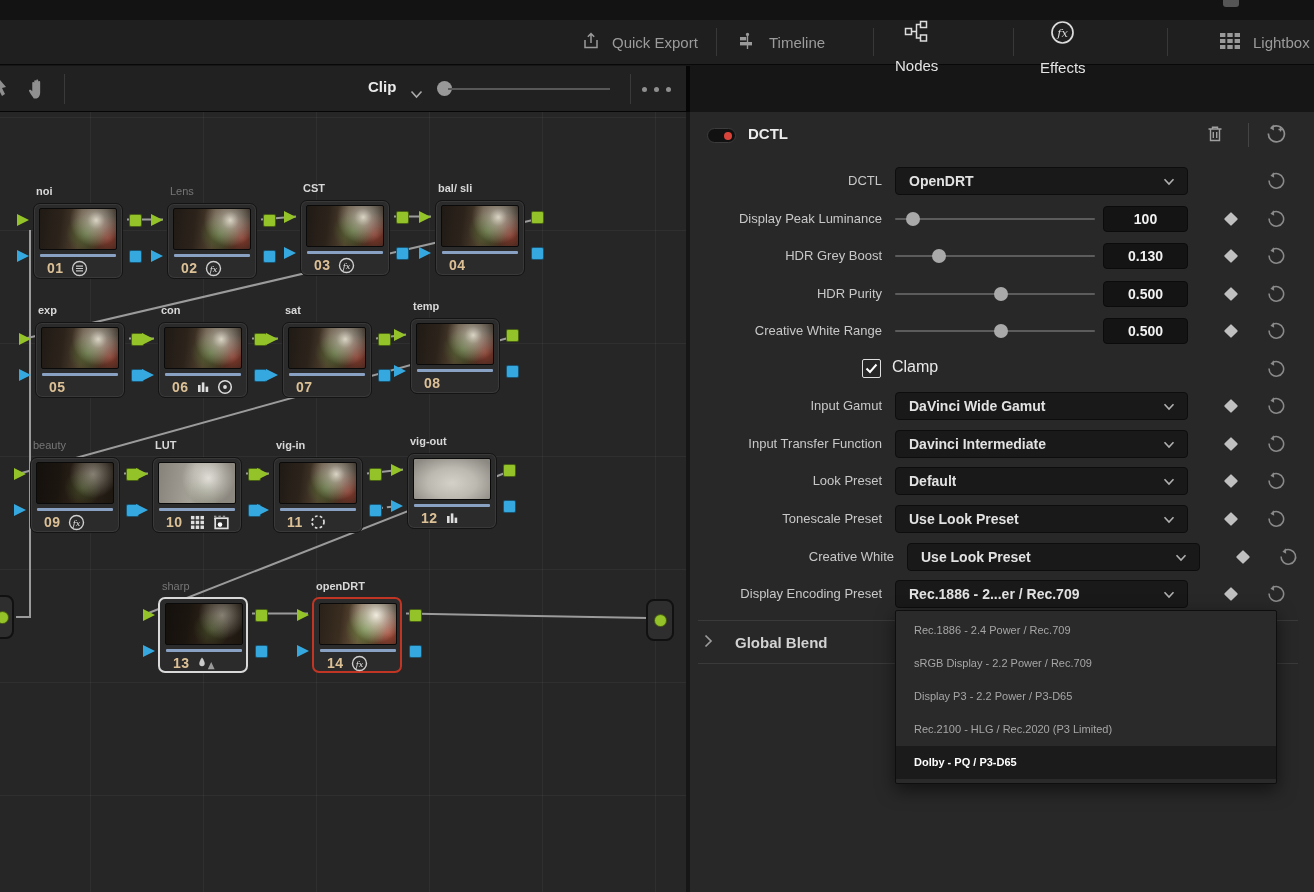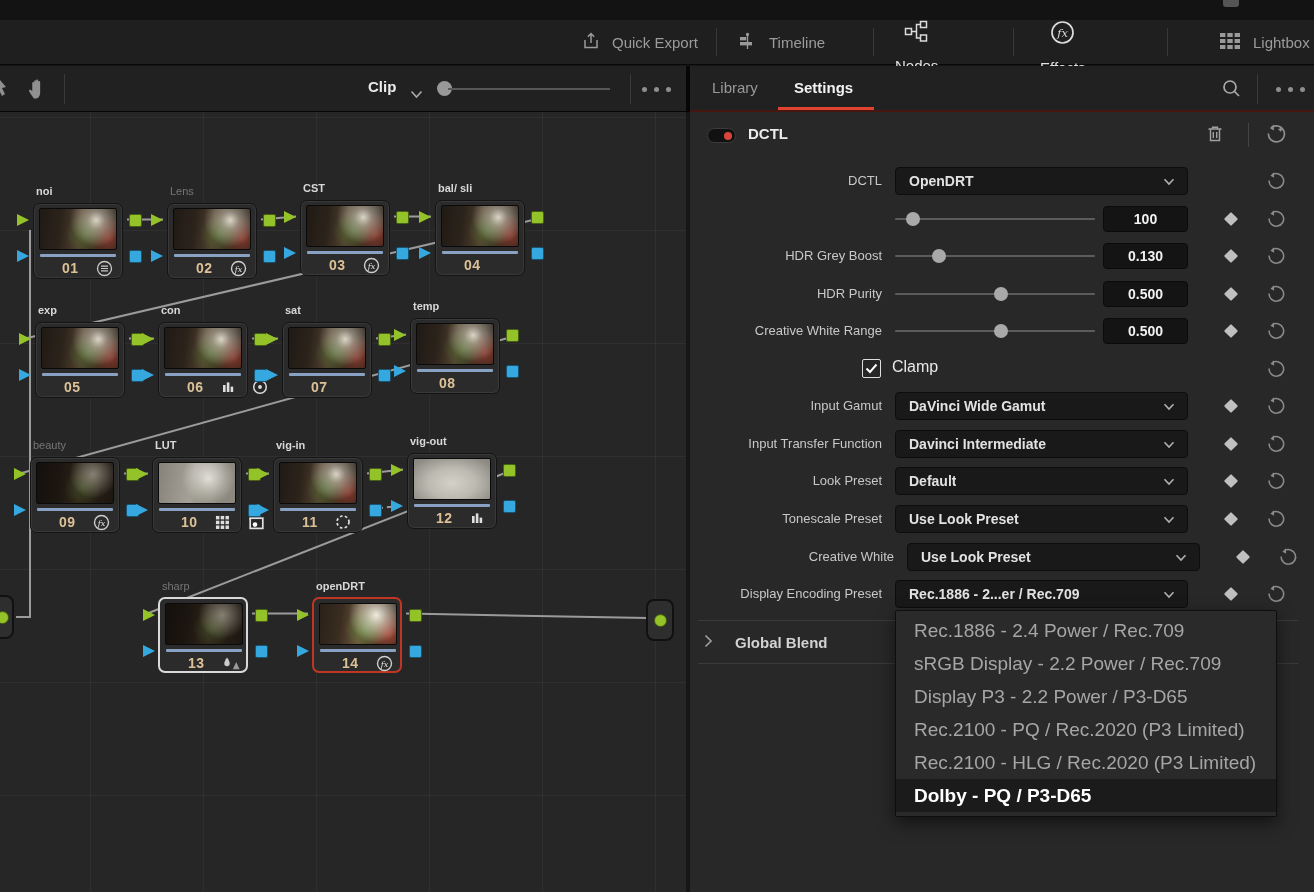--- a/index.html
+++ b/index.html
@@ -47,21 +47,21 @@
   .node.active{border:2px solid #c03524;box-shadow:none;}
   .node-label{position:absolute;left:2px;top:-19px;font-size:11px;font-weight:700;color:#d8d8d8;white-space:nowrap;}
   .node-label.dim{color:#767676;font-weight:400;}
   .thumb{position:absolute;left:5px;top:4px;width:78px;height:42px;border-radius:2px;border:1px solid #0a0a0a;}
   .t-normal{background:radial-gradient(circle at 74% 28%,rgba(226,221,206,.95) 0%,rgba(226,221,206,.5) 14%,transparent 42%),radial-gradient(circle at 60% 62%,rgba(80,104,48,.9) 0%,transparent 38%),radial-gradient(circle at 90% 72%,rgba(152,62,48,.8) 0%,transparent 30%),linear-gradient(97deg,#201a15 0%,#2c231b 28%,#51412f 52%,#35291e 74%,#271f18 100%);}
   .t-bright{background:radial-gradient(circle at 74% 28%,rgba(240,236,222,1) 0%,rgba(240,236,222,.6) 16%,transparent 44%),radial-gradient(circle at 60% 62%,rgba(96,128,56,.95) 0%,transparent 40%),radial-gradient(circle at 90% 72%,rgba(178,72,54,.85) 0%,transparent 32%),linear-gradient(97deg,#2a2119 0%,#3a2d20 28%,#6a543c 52%,#443224 74%,#2f2419 100%);}
   .t-dark{background:radial-gradient(circle at 74% 28%,rgba(226,221,206,.5) 0%,transparent 38%),radial-gradient(circle at 60% 62%,rgba(80,104,48,.5) 0%,transparent 36%),linear-gradient(97deg,#14100c 0%,#1c1610 30%,#2e2419 55%,#1d1711 100%);}
   .t-washed{background:radial-gradient(circle at 65% 38%,rgba(238,236,230,.85) 0%,transparent 48%),radial-gradient(circle at 60% 65%,rgba(122,128,100,.5) 0%,transparent 40%),linear-gradient(100deg,#868279 0%,#a6a299 45%,#8c887f 80%);}
   .t-fog{background:radial-gradient(ellipse at 50% 60%,#d4d1c9 0%,#bcb9b1 45%,#8b8881 90%);}
   .clipline{position:absolute;left:6px;top:50px;width:76px;height:3px;background:#89a2c4;border-radius:1px;}
-  .node-foot{position:absolute;left:0px;top:54px;width:100%;height:20px;display:flex;align-items:center;gap:17px;padding-left:28px;}
+  .node-foot{position:absolute;left:0px;top:54px;width:100%;height:20px;display:flex;align-items:center;gap:7px;padding-left:13px;}
   .node-num{font-size:14px;font-weight:700;color:#dcc096;letter-spacing:.5px;}
   .node-foot .badge{display:flex;align-items:center;}
   .port{position:absolute;}
   .sq{width:13px;height:13px;border-radius:2px;border:1px solid rgba(0,0,0,.5);}
   .sq.g{background:#93c229;left:95px;top:10px;}
   .sq.b{background:#35a8e0;left:95px;top:46px;}
   .tri{width:0;height:0;border-top:6.5px solid transparent;border-bottom:6.5px solid transparent;}
   .tri.g{border-left:12px solid #93c229;left:-17px;top:10px;}
   .tri.b{border-left:12px solid #35a8e0;left:-17px;top:46px;}
   .stub{position:absolute;background:#2e2e2e;border:2px solid #111;border-radius:8px;display:flex;align-items:center;justify-content:center;}
@@ -88,21 +88,21 @@
   .pdiamond{position:absolute;left:536px;top:9px;width:10px;height:10px;background:#c0c0c0;transform:rotate(45deg);border-radius:1px;}
   .preset-btn{position:absolute;left:576px;top:4px;width:20px;height:20px;}
   .pcheck{position:absolute;left:172px;top:4px;width:19px;height:19px;background:#262626;border:1.5px solid #dedede;border-radius:2px;display:flex;align-items:center;justify-content:center;}
   .pchecklabel{position:absolute;left:202px;top:3px;font-size:16px;color:#e8e8e8;}
 
   .pdivider{position:absolute;left:8px;width:600px;height:1px;background:#3a3a3a;z-index:1;}
   #global-blend{position:absolute;left:14px;top:517px;height:26px;display:flex;align-items:center;gap:22px;z-index:1;}
   #global-blend span{font-size:15px;font-weight:700;color:#d2d2d2;}
 
   #encode-menu{position:absolute;left:205px;top:498px;width:382px;background:#2a2a2a;border:1px solid #0e0e0e;border-radius:2px;box-shadow:0 6px 18px rgba(0,0,0,.55);z-index:20;padding:3px 0 4px 0;}
-  .menu-item{height:33px;line-height:33px;padding-left:18px;font-size:19px;color:#a6a6a6;white-space:nowrap;}
+  .menu-item{height:33px;line-height:33px;padding-left:18px;font-size:11px;color:#a6a6a6;white-space:nowrap;}
   .menu-item.selected{background:#1b1b1b;color:#ffffff;font-weight:700;}
 </style>
 </head>
 <body>
 
 <div id="app">
 
   <div id="topstrip">
     <div id="topstrip-partial"></div>
   </div>
@@ -178,35 +178,20 @@
       <div id="clip-dot"></div>
       <div id="clip-track"></div>
       <div class="v-sep" style="left:630px"></div>
       <div class="dots" style="left:642px;top:21px">
           <i></i>
           <i></i>
           <i></i>
         </div>
     </div>
     <div id="pane-gap"></div>
-    <div id="sub-right">
-      <span id="tab-library">Library</span>
-      <span id="tab-settings">Settings</span>
-      <div id="tab-underline"></div>
-      <span id="panel-search"><svg width="21" height="21" viewBox="0 0 21 21">
-            <circle cx="9" cy="9" r="6" fill="none" stroke="#a9a9a9" stroke-width="1.7"></circle>
-            <path d="M13.5 13.5 18 18" stroke="#a9a9a9" stroke-width="1.7"></path>
-          </svg></span>
-      <div class="v-sep" style="left:567px"></div>
-      <div class="dots" style="left:586px;top:21px">
-          <i></i>
-          <i></i>
-          <i></i>
-        </div>
-    </div>
   </div>
 
   <div id="canvas">
     <svg id="wires" width="686" height="780">
         <line x1="127" y1="107.5" x2="163" y2="107.5" stroke="#9b9b9b" stroke-width="2"></line>
         <line x1="261" y1="107.5" x2="296" y2="104.5" stroke="#9b9b9b" stroke-width="2"></line>
         <line x1="394" y1="104.5" x2="431" y2="104.5" stroke="#9b9b9b" stroke-width="2"></line>
         <line x1="129" y1="226.5" x2="154" y2="226.5" stroke="#9b9b9b" stroke-width="2"></line>
         <line x1="252" y1="226.5" x2="278" y2="226.5" stroke="#9b9b9b" stroke-width="2"></line>
         <line x1="376" y1="226.5" x2="406" y2="222.5" stroke="#9b9b9b" stroke-width="2"></line>
@@ -508,20 +493,21 @@
                 <path d="M1.5 1.2 6 6 10.5 1.2" fill="none" stroke="#b0b0b0" stroke-width="1.6"></path>
               </svg>
             </span>
           </div>
           <span class="preset-btn"><svg width="20" height="20" viewBox="0 0 22 22">
               <path d="M7 4.2 A8 8 0 1 1 3.4 10.5" fill="none" stroke="#8a8a8a" stroke-width="1.7"></path>
               <path d="M8.6 1.4 4.9 5.2 9 7.4z" fill="#8a8a8a"></path>
             </svg></span>
         </div>
         <div class="prow" style="top: 92.55px;">
+          <div class="plabel">Display Peak Luminance</div>
           <div class="ptrack"></div>
           <div class="pthumb" style="left:216.16px"></div>
           <div class="pvalbox">100</div>
           <div class="pdiamond"></div>
           <span class="preset-btn"><svg width="20" height="20" viewBox="0 0 22 22">
               <path d="M7 4.2 A8 8 0 1 1 3.4 10.5" fill="none" stroke="#8a8a8a" stroke-width="1.7"></path>
               <path d="M8.6 1.4 4.9 5.2 9 7.4z" fill="#8a8a8a"></path>
             </svg></span>
         </div>
         <div class="prow" style="top: 130.1px;">
@@ -671,19 +657,18 @@
       <span><svg width="9" height="14" viewBox="0 0 9 14">
             <path d="M1.5 1.5 7 7 1.5 12.5" fill="none" stroke="#9c9c9c" stroke-width="1.7"></path>
           </svg></span>
       <span>Global Blend</span>
     </div>
     <div class="pdivider" style="top:551px"></div>
     <div id="encode-menu">
         <div class="menu-item">Rec.1886 - 2.4 Power / Rec.709</div>
         <div class="menu-item">sRGB Display - 2.2 Power / Rec.709</div>
         <div class="menu-item">Display P3 - 2.2 Power / P3-D65</div>
-        <div class="menu-item">Rec.2100 - PQ / Rec.2020 (P3 Limited)</div>
         <div class="menu-item">Rec.2100 - HLG / Rec.2020 (P3 Limited)</div>
         <div class="menu-item selected">Dolby - PQ / P3-D65</div>
       </div>
   </div>
 
 </div>
 
 </body></html>

